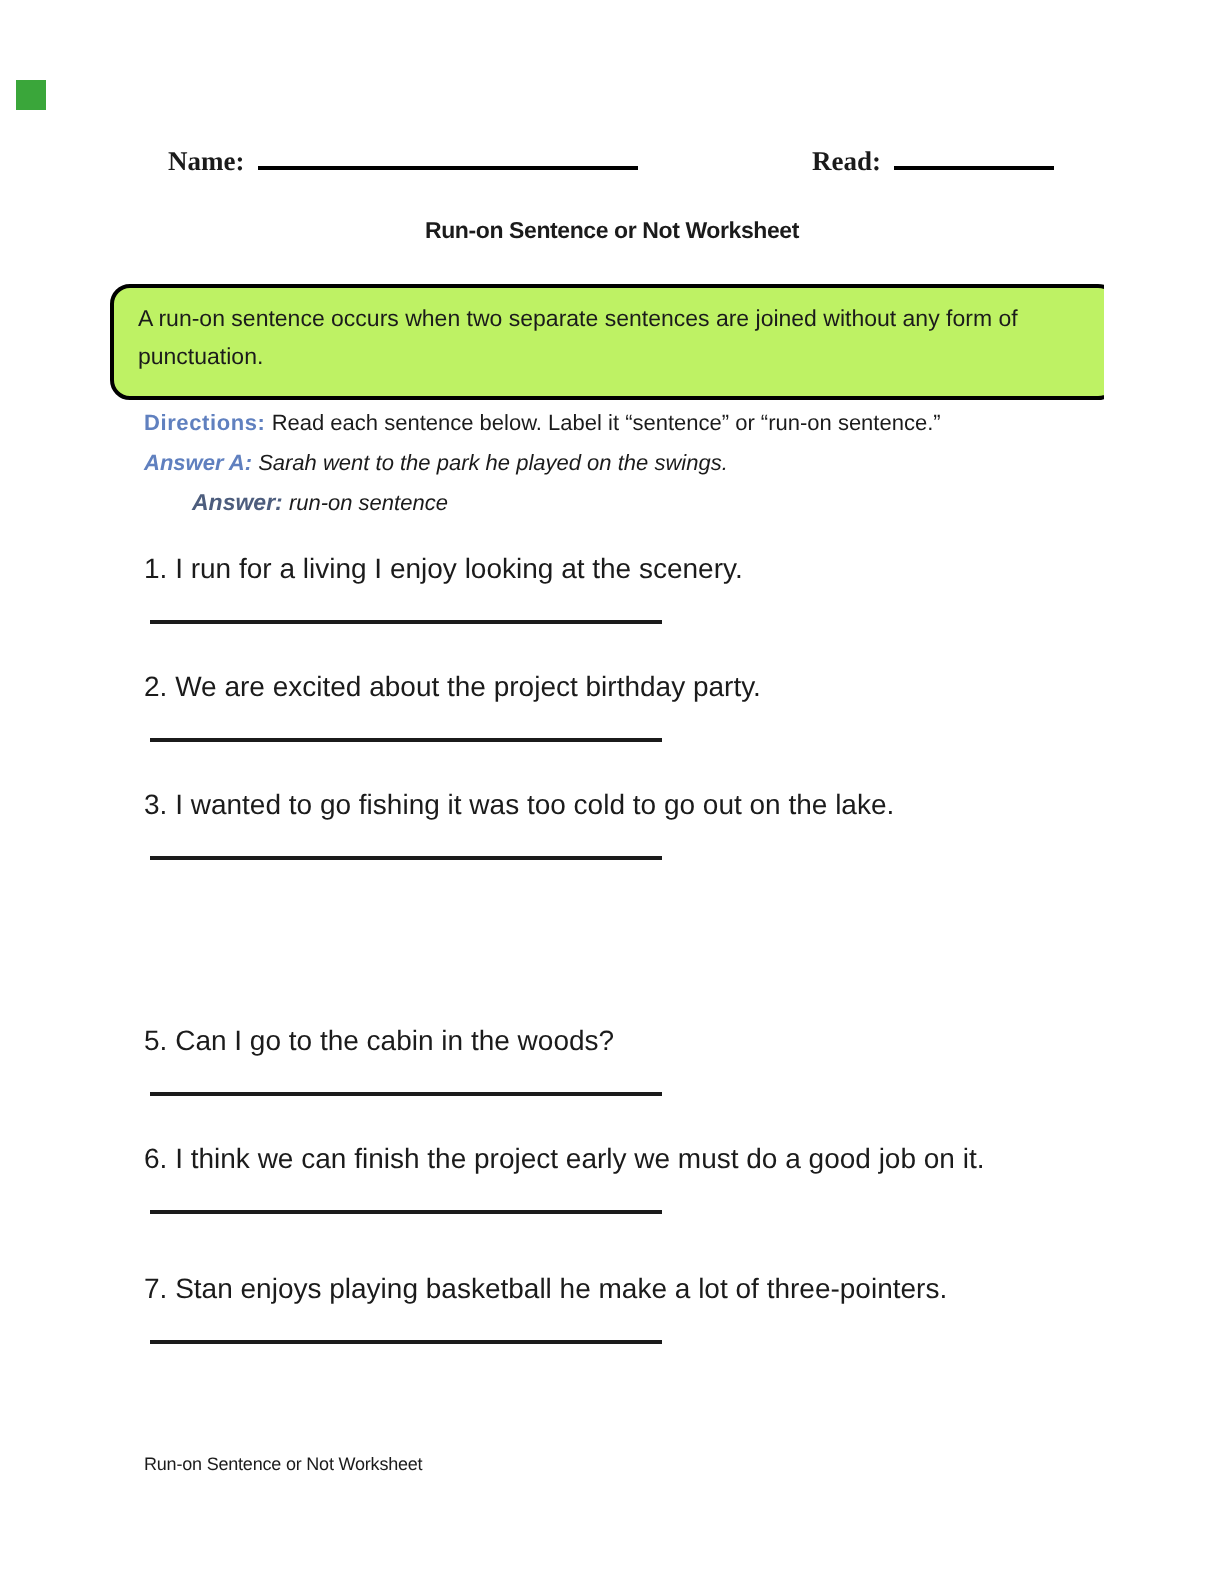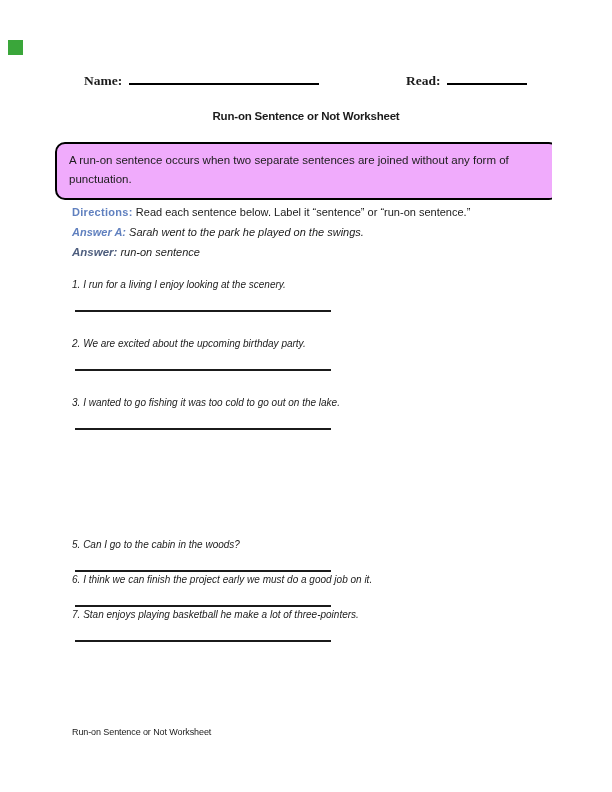--- a/index.html
+++ b/index.html
@@ -55,21 +55,21 @@
   
   .definition-box {
     position: absolute;
     left: 55px; top: 142px;
     width: 476px;
     border: 2px solid #000;
     border-radius: 10px;
     padding: 7px 12px 9px 12px;
     font-size: 11.5px;
     line-height: 19px;
-    background: #f0abfc;
+    background: #bef264;
   }
 
   
   .directions {
     position: absolute;
     left: 72px; top: 202px;
     width: 414px;
     font-size: 11px;
     line-height: 20px;
   }
@@ -82,35 +82,35 @@
     color: #6080bf;
     font-style: italic;
     font-weight: bold;
   }
   .answer-row { font-size: 11px; line-height: 20px; }
   .answer-label {
     color: #4d5d7d;
     font-style: italic;
     font-weight: bold;
     font-size: 11.5px;
+    margin-left: 24px;
   }
   .italic-text { font-style: italic; }
 
   
   .question {
     position: absolute;
     left: 72px;
     width: 480px;
-    font-size: 10px;
+    font-size: 14px;
     line-height: 15px;
-    font-style: italic;
   }
   .q1 { top: 277px; } .q2 { top: 336px; } .q3 { top: 395px; }
-  .q4 { top: 454px; } .q5 { top: 513px; margin-top: 24px; } .q6 { top: 572px; }
-  .q7 { top: 607px; }
+  .q4 { top: 454px; } .q5 { top: 513px; } .q6 { top: 572px; }
+  .q7 { top: 637px; }
   .answer-line {
     width: 256px;
     height: 0;
     border-top: 2px solid #1b1b1b;
     margin: 18px 0 0 3px;
   }
 
   
   .footer-title {
     position: absolute;
@@ -155,21 +155,21 @@
   </div>
 
   <div class="question q1">
     <span>1.</span>
     <span>I run for a living I enjoy looking at the scenery.</span>
     <div class="answer-line"></div>
   </div>
 
   <div class="question q2">
     <span>2.</span>
-    <span>We are excited about the upcoming birthday party.</span>
+    <span>We are excited about the project birthday party.</span>
     <div class="answer-line"></div>
   </div>
 
   <div class="question q3">
     <span>3.</span>
     <span>I wanted to go fishing it was too cold to go out on the lake.</span>
     <div class="answer-line"></div>
   </div>
 
 

